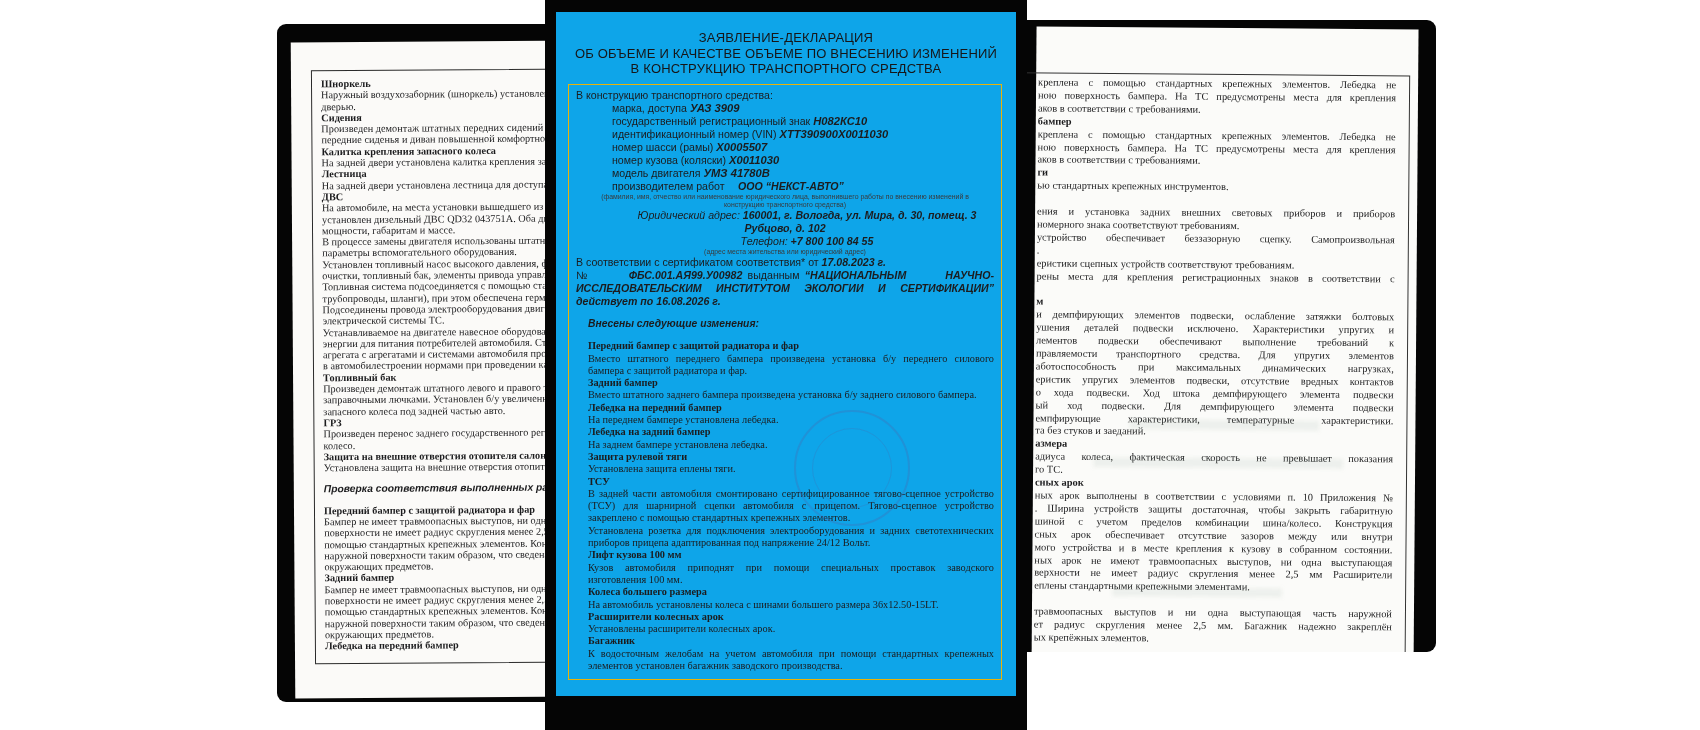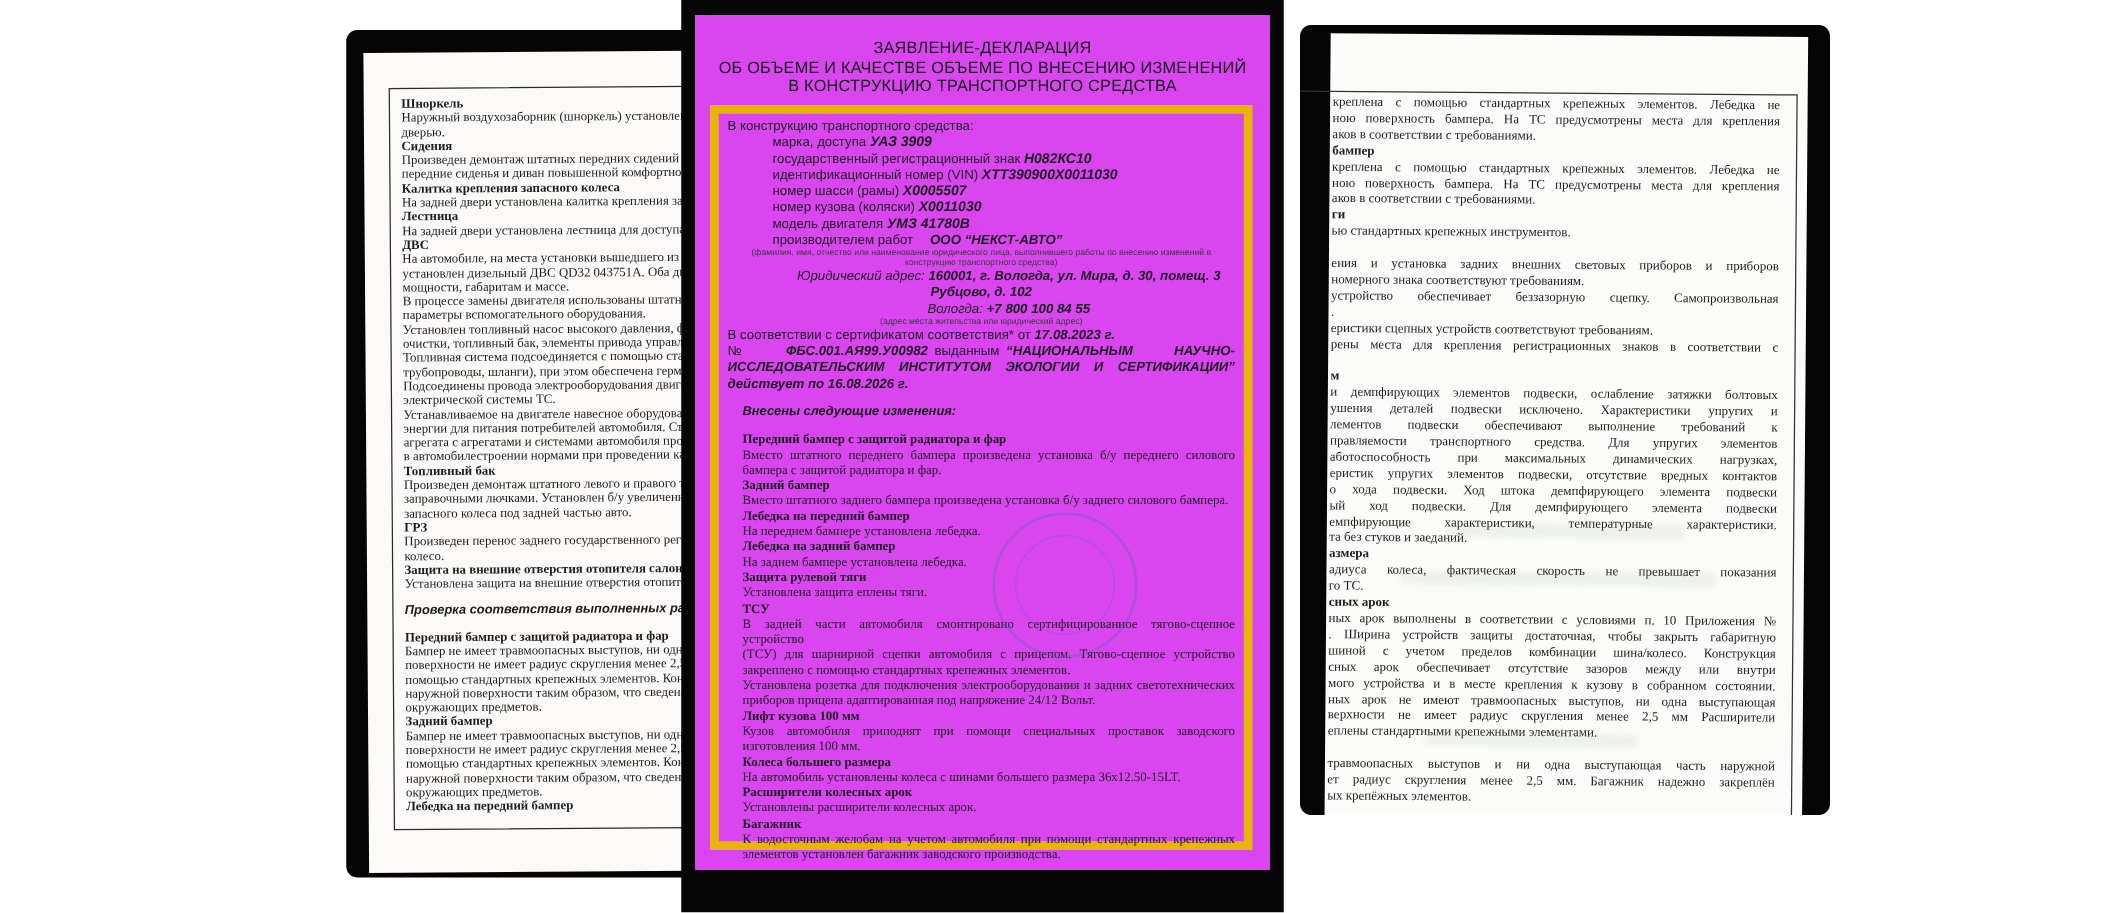--- a/index.html
+++ b/index.html
@@ -3,35 +3,35 @@
 <meta charset="utf-8">
 <style>
   * { margin:0; padding:0; box-sizing:border-box; }
   html,body { width:1700px; height:730px; background:#ffffff; overflow:hidden;
     font-family:"Liberation Serif", serif; }
   .stage { position:relative; width:1700px; height:730px; }
 
   .backdrop { position:absolute; background:#050505; }
   #backdrop-left  { left:277px; top:24px;  width:740px; height:678px; border-radius:9px; overflow:hidden; }
   #backdrop-center{ left:545px; top:0;     width:482px; height:730px; }
-  #backdrop-right { left:1040px; top:20px; width:424px; height:632px; border-radius:9px; overflow:hidden; }
+  #backdrop-right { left:1012px; top:20px; width:424px; height:632px; border-radius:9px; overflow:hidden; }
 
   .sheet { position:absolute; background:#fcfcfa; color:#1c1c1e; }
 
   
   #page-left { left:16px; top:16px; width:700px; height:656px; transform:rotate(-0.4deg); background:#fbfaf8; }
   #left-frame { position:absolute; left:20px; top:28px; width:712px; height:594px; border:1px solid #2a2a2a; }
   #left-lines { position:absolute; left:30px; top:36px; width:660px; }
   #left-lines .ln { font-size:10.3px; line-height:11.3px; white-space:nowrap; }
 
   
-  #page-center { left:556px; top:12px; width:460px; height:684px; z-index:5; background:#d946ef; }
+  #page-center { left:556px; top:12px; width:460px; height:684px; z-index:5; background:#0ea5e9; }
   #center-title { position:absolute; left:0; top:18px; width:100%; text-align:center;
      font-family:"Liberation Sans", sans-serif; font-size:13px; line-height:15.6px; letter-spacing:.2px; color:#161618; }
-  #center-box { position:absolute; left:12px; top:72px; width:434px; height:596px; border:7px solid #eab308; padding:4px 7px; }
+  #center-box { position:absolute; left:12px; top:72px; width:434px; height:596px; border:1px solid #eab308; padding:4px 7px; }
   #form-lines .ln { font-family:"Liberation Sans", sans-serif; font-size:10.6px; line-height:13px; }
   #form-lines .tiny { font-size:6.9px; line-height:8px; color:#3a3a3c; text-align:center; }
   #changes-lines { margin-top:4px; }
   #changes-lines .ln { font-size:10.3px; line-height:12.3px;margin-left:12px; }
 
   
   #page-right { left:22px; top:8px; width:382px; height:650px; transform:rotate(0.45deg); background:#fbfbf9; }
   #right-frame { position:absolute; left:-30px; top:46px; width:404px; height:586px; border:1px solid #333; }
   #right-lines { position:absolute; left:2px; top:50px; width:358px; }
   #right-lines .ln { font-size:10.4px; line-height:12.9px; white-space:nowrap; }
@@ -194,21 +194,21 @@
           <div class="ln ind"><span>государственный регистрационный знак </span><span class="vi">Н082КС10</span></div>
           <div class="ln ind"><span>идентификационный номер (VIN) </span><span class="vi">ХТТ390900Х0011030</span></div>
           <div class="ln ind"><span>номер шасси (рамы) </span><span class="vi">Х0005507</span></div>
           <div class="ln ind"><span>номер кузова (коляски) </span><span class="vi">Х0011030</span></div>
           <div class="ln ind"><span>модель двигателя </span><span class="vi">УМЗ 41780В</span></div>
           <div class="ln ind"><span>производителем работ  </span><span class="vs">ООО “НЕКСТ-АВТО”</span></div>
           <div class="ln tiny">(фамилия, имя, отчество или наименование юридического лица, выполнившего работы по внесению изменений в</div>
           <div class="ln tiny">конструкцию транспортного средства)</div>
           <div class="ln c"><span class="li">Юридический адрес: </span><span class="vs">160001, г. Вологда, ул. Мира, д. 30, помещ. 3</span></div>
           <div class="ln c"><span class="vs">Рубцово, д. 102</span></div>
-          <div class="ln c"><span class="li">Вологда: </span><span class="vs">+7 800 100 84 55</span></div>
+          <div class="ln c"><span class="li">Телефон: </span><span class="vs">+7 800 100 84 55</span></div>
           <div class="ln tiny">(адрес места жительства или юридический адрес)</div>
           <div class="ln"><span>В соответствии с сертификатом соответствия* от </span><span class="vs">17.08.2023 г.</span></div>
           <div class="ln j"><span>№ </span><span class="vs">ФБС.001.АЯ99.У00982</span><span> выданным </span><span class="vs">“НАЦИОНАЛЬНЫМ НАУЧНО-</span></div>
           <div class="ln j"><span class="vs">ИССЛЕДОВАТЕЛЬСКИМ ИНСТИТУТОМ ЭКОЛОГИИ И СЕРТИФИКАЦИИ”</span></div>
           <div class="ln"><span class="vs">действует по 16.08.2026 г.</span></div>
         </div>
       <div id="changes-lines">
           <div class="ln bi g">Внесены следующие изменения:</div>
           <div class="ln b g">Передний бампер с защитой радиатора и фар</div>
           <div class="ln j">Вместо штатного переднего бампера произведена установка б/у переднего силового</div>

